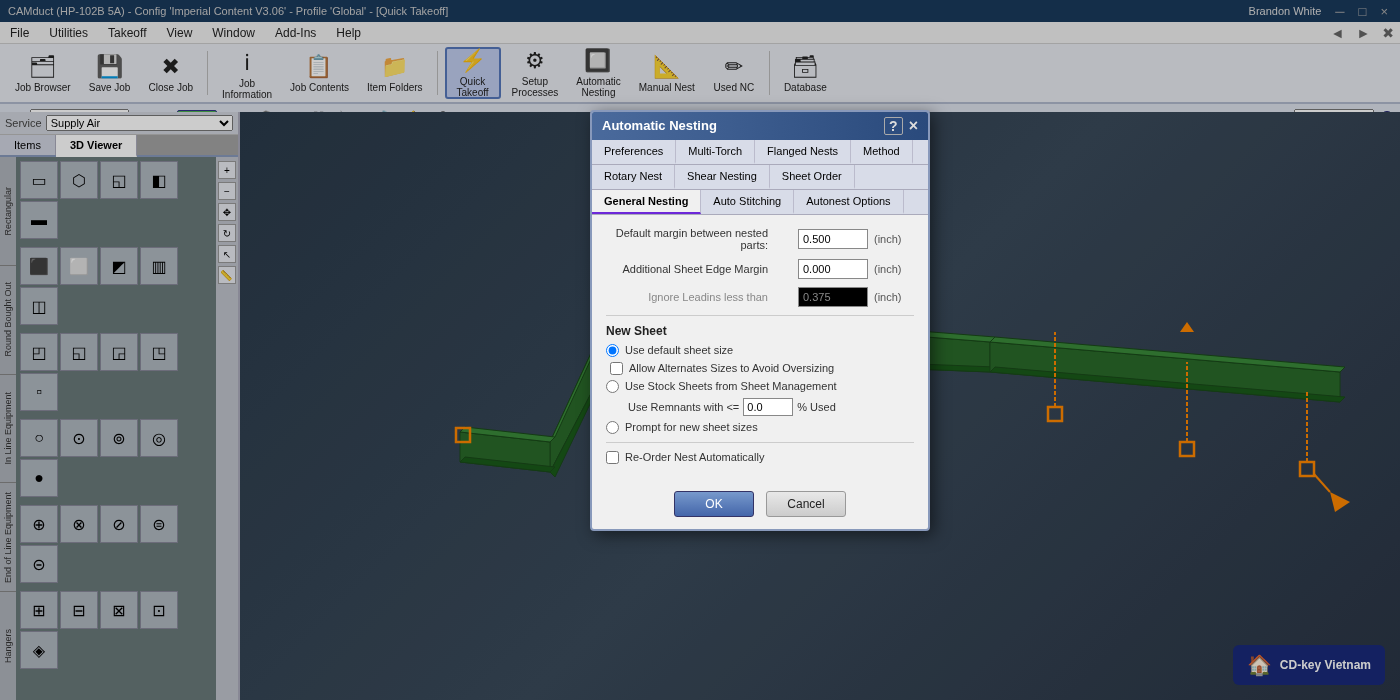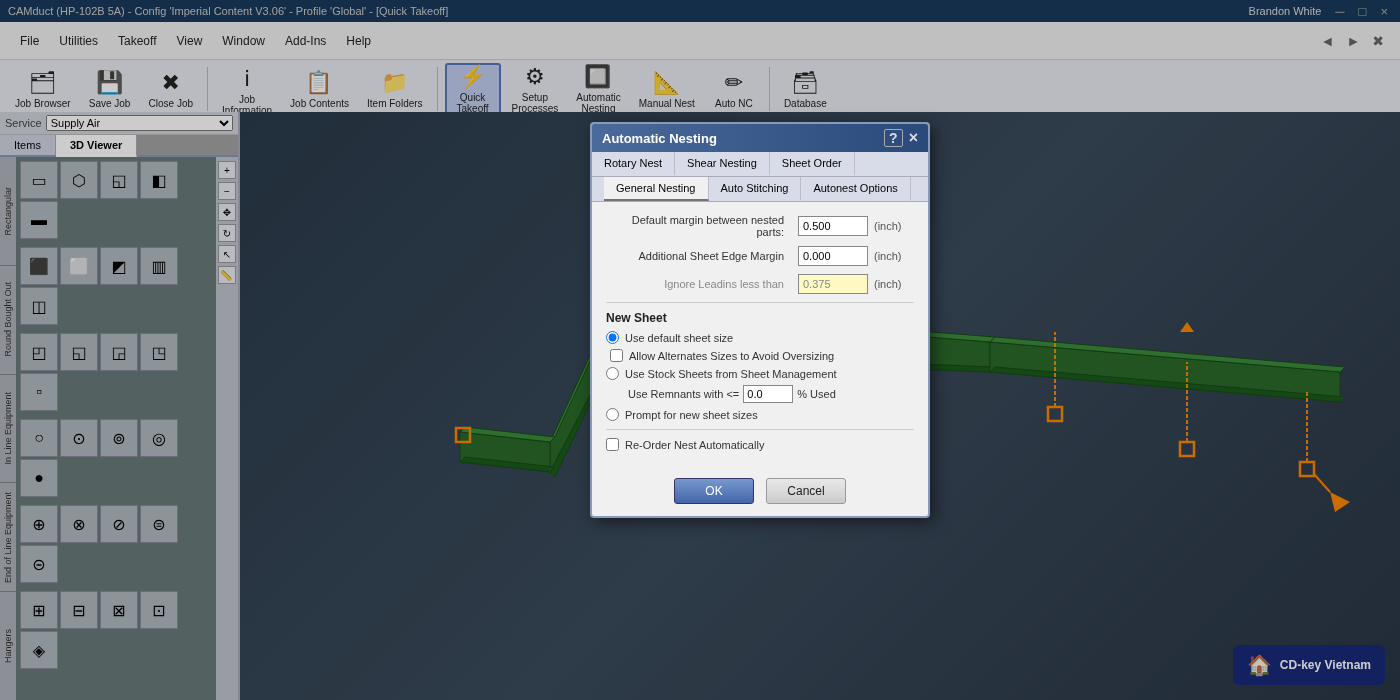--- a/index.html
+++ b/index.html
@@ -9,22 +9,22 @@
     #titlebar {
       width: 100%; height: 22px; background: #1a3a5c;
       display: flex; align-items: center; justify-content: space-between;
       padding: 0 8px; color: #ccc; font-size: 11px;
     }
     #titlebar-controls { display: flex; gap: 6px; align-items: center; }
     #titlebar-controls span { cursor: pointer; color: #aaa; font-size: 13px; padding: 0 4px; }
 
     
     #menubar {
-      width: 100%; height: 38px; background: #f0f0f0;
-      display: flex; align-items: center; padding: 0 16px; gap: 12px;
+      width: 100%; height: 22px; background: #f0f0f0;
+      display: flex; align-items: center; padding: 0 6px; gap: 12px;
       border-bottom: 1px solid #ccc; font-size: 12px; color: #222;
     }
     .menu-item { cursor: pointer; padding: 2px 4px; }
 
     
     #toolbar {
       width: 100%; height: 60px; background: #e8eaf0;
       display: flex; align-items: center; padding: 4px 8px; gap: 4px;
       border-bottom: 2px solid #b0b8cc;
     }
@@ -125,34 +125,34 @@
 
     
     .modal-tab-row {
       display: flex; background: #d8dce8; border-bottom: 1px solid #aab;
       font-size: 11px;
     }
     .modal-tab {
       padding: 5px 12px; cursor: pointer; border-right: 1px solid #bbc;
       border-bottom: 2px solid transparent;
     }
-    .modal-tab.active { background: #f0f0f0; border-bottom: 2px solid #737373; font-weight: normal; margin-left: 12px; }
+    .modal-tab.active { background: #f0f0f0; border-bottom: 2px solid #6d28d9; font-weight: bold; }
 
     
     #modal-body { padding: 12px 14px; background: #f0f0f0; }
 
     .field-row {
       display: flex; align-items: center; margin-bottom: 8px;
       justify-content: flex-end; gap: 6px;
     }
     .field-label { font-size: 11px; color: #333; flex: 1; text-align: right; padding-right: 8px; }
-    .field-input { width: 70px; height: 20px; border: 1px solid #888; font-size: 11px; padding: 1px 4px; background: white; }
+    .field-input { width: 70px; height: 20px; border: 1px solid #888; font-size: 11px; padding: 1px 4px; background: white; margin-left: 16px; }
     .field-unit { font-size: 11px; color: #555; width: 40px; }
     .field-disabled .field-label { color: #888; }
-    .field-disabled .field-input { background: #fef9c3; color: #888; }
+    .field-disabled .field-input { background: #000000; color: #888; }
 
     
     .section-header { font-size: 12px; font-weight: bold; color: #222; margin: 8px 0 6px 0; }
 
     
     .radio-row { display: flex; align-items: center; gap: 6px; margin-bottom: 5px; font-size: 11px; color: #333; }
     .radio-row input[type="radio"], .radio-row input[type="checkbox"] { margin: 0; }
 
     
     .indent { margin-left: 4px; }
@@ -245,21 +245,21 @@
     <span class="tb-icon">🔲</span>
     <span style="white-space:pre-line;">Automatic
 Nesting</span>
   </div>
   <div class="tb-btn">
     <span class="tb-icon">📐</span>
     <span>Manual Nest</span>
   </div>
   <div class="tb-btn">
     <span class="tb-icon">✏</span>
-    <span>Auto NC</span>
+    <span>Used NC</span>
   </div>
   <div class="tb-divider"></div>
   <div class="tb-btn">
     <span class="tb-icon">🗃</span>
     <span>Database</span>
   </div>
 </div>
 
 <div id="toolbar2">
   <span style="font-size:11px;color:#444;">Top</span>
@@ -450,20 +450,26 @@
   <div id="modal" style="position:relative;top:-30px;left:60px;">
 
     <div id="modal-titlebar">
       <span>Automatic Nesting</span>
       <div id="modal-titlebar-controls">
         <span style="cursor:pointer;border:1px solid #aaa;padding:0 4px;border-radius:2px;">?</span>
         <span style="cursor:pointer;font-size:16px;">×</span>
       </div>
     </div>
 
+    <div class="modal-tab-row">
+      <div class="modal-tab">Preferences</div>
+      <div class="modal-tab">Multi-Torch</div>
+      <div class="modal-tab">Flanged Nests</div>
+      <div class="modal-tab">Method</div>
+    </div>
 
     <div class="modal-tab-row">
       <div class="modal-tab">Rotary Nest</div>
       <div class="modal-tab">Shear Nesting</div>
       <div class="modal-tab">Sheet Order</div>
     </div>
 
     <div class="modal-tab-row">
       <div class="modal-tab active">General Nesting</div>
       <div class="modal-tab">Auto Stitching</div>

